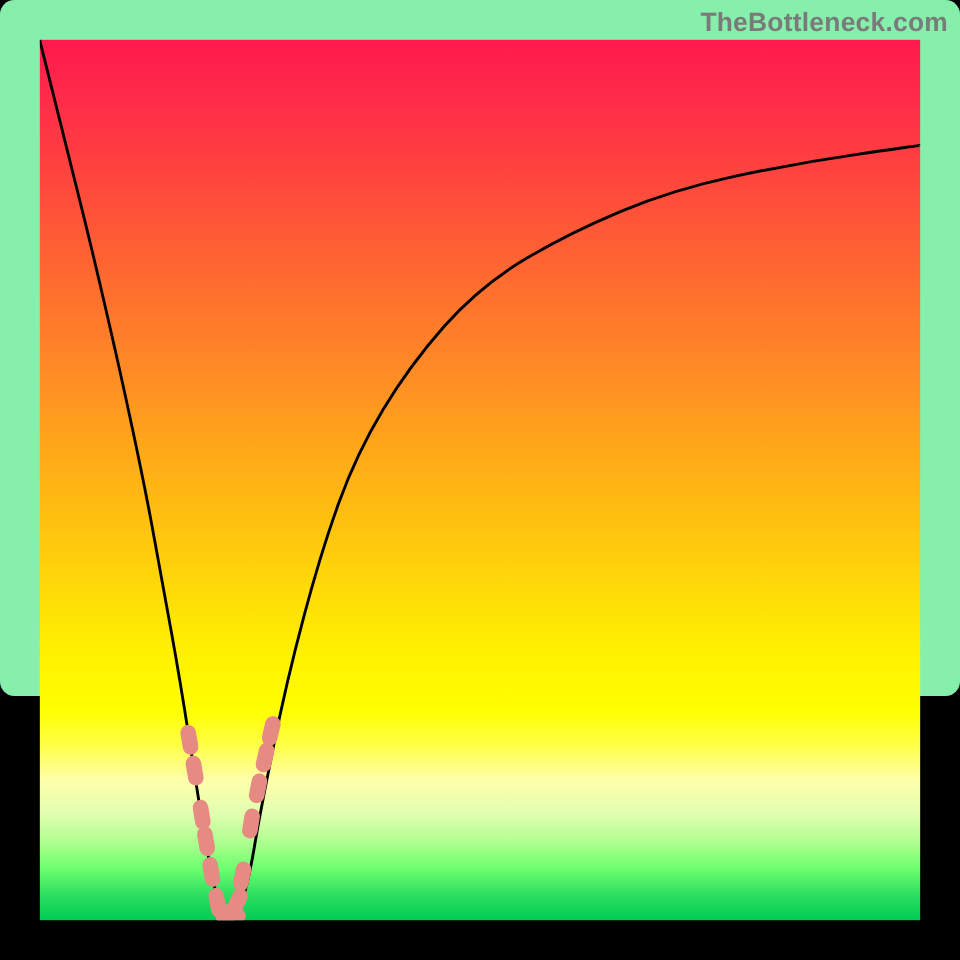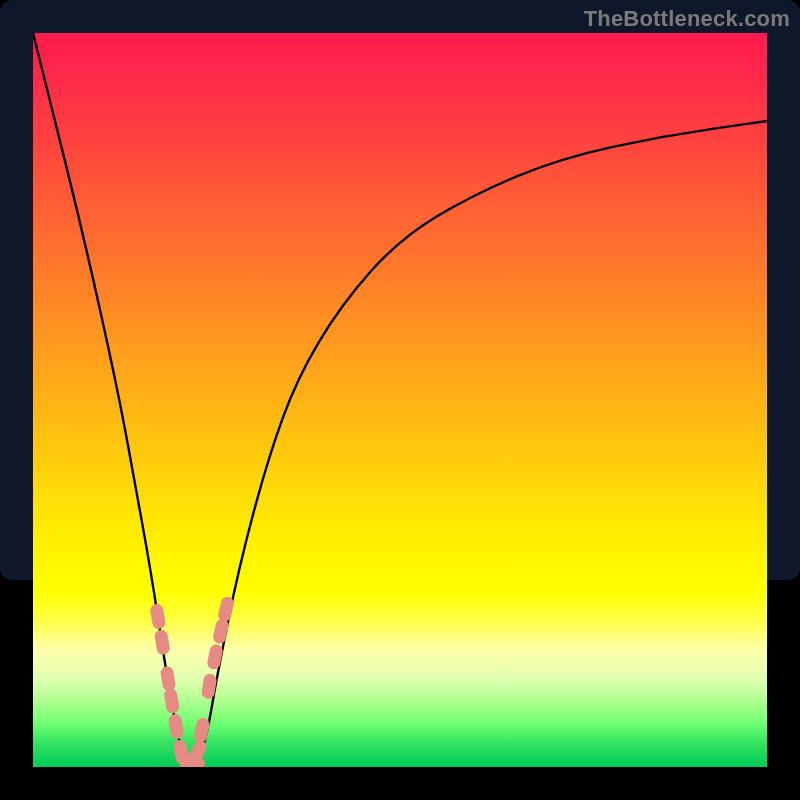--- a/index.html
+++ b/index.html
@@ -10,21 +10,21 @@
     height: 800px;
     overflow: hidden;
     position: relative;
   }
   .frame {
     position: absolute;
     top: 0;
     left: 0;
     width: 800px;
     height: 580px;
-    background: #0f172a;
+    background: #86efac;
     border-radius: 12px;
   }
   .plot-area {
     position: absolute;
     top: 33px;
     left: 33px;
     width: 734px;
     height: 734px;
     overflow: hidden;
   }

